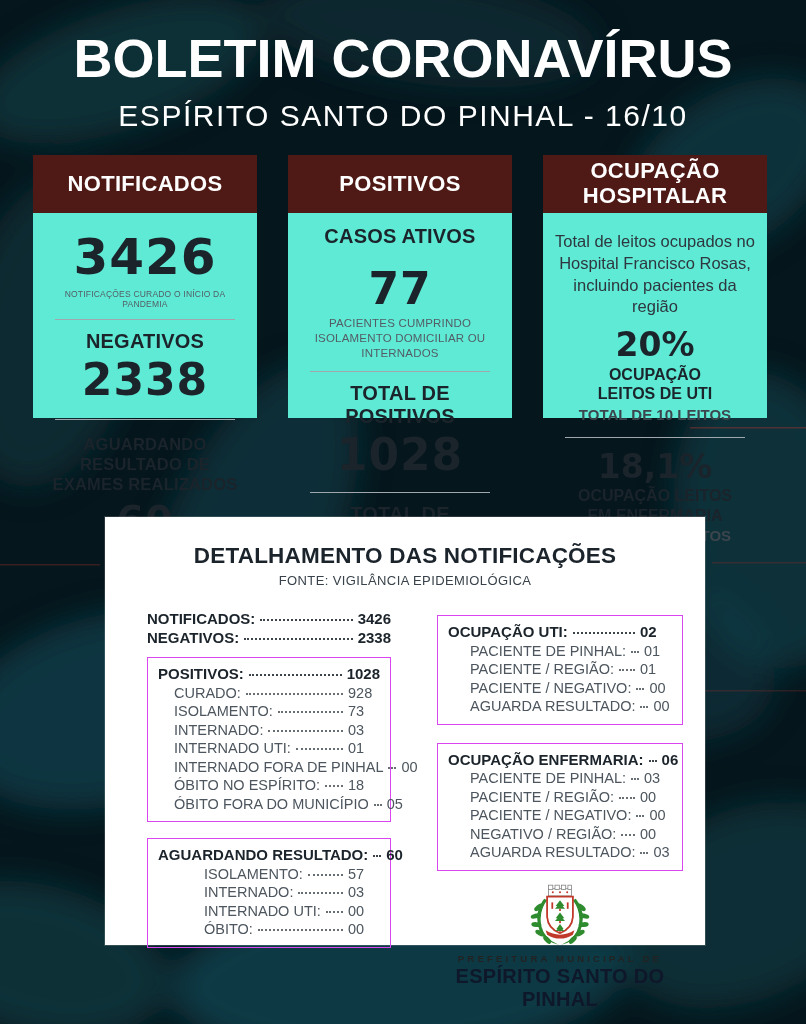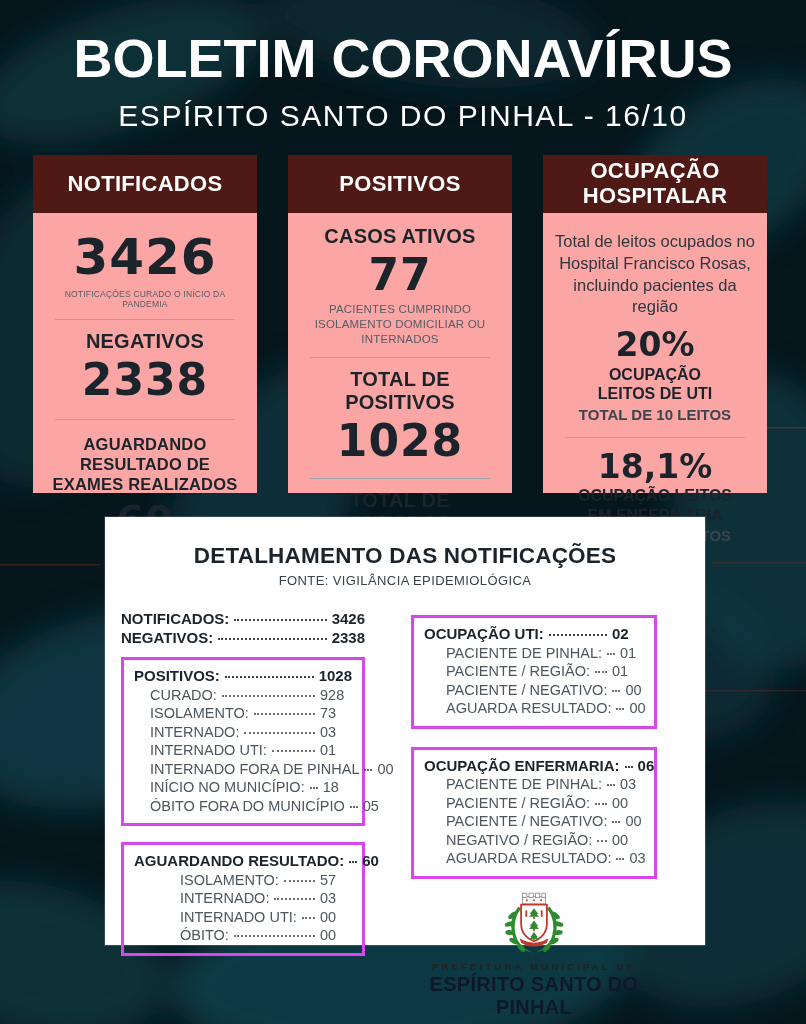--- a/index.html
+++ b/index.html
@@ -7,52 +7,52 @@
   .stage { position:relative; width:806px; height:1024px; overflow:hidden; background:#05161c; }
   .bg { position:absolute; inset:0; z-index:0; }
 
   
   .masthead { position:absolute; top:30px; left:0; width:100%; text-align:center; z-index:2; color:#fff; }
   .masthead h1 { font-size:54px; font-weight:900; letter-spacing:0px; line-height:1.05; }
   .masthead .sub { margin-top:12px; font-size:30px; font-weight:400; letter-spacing:1.5px; }
 
   
   .cards { position:absolute; top:155px; left:33px; width:740px; display:flex; gap:31px; z-index:2; }
-  .card { width:224px; height:338px; background:#fca5a5; display:flex; flex-direction:column; }
+  .card { width:224px; height:263px; background:#5eead4; display:flex; flex-direction:column; }
   .card-header { height:58px; background:#4f1a16; color:#fff; display:flex; flex-direction:column; align-items:center; justify-content:center; text-align:center; font-weight:800; font-size:22px; line-height:1.12; letter-spacing:0.3px; flex:none; }
   .card-body { flex:1; display:flex; flex-direction:column; align-items:center; text-align:center; color:#1b232b; padding:10px 10px 12px; }
   .divider { width:88%; border:0; border-top:1px solid #a0a8ad; margin:10px auto; }
   .num { font-family:"DejaVu Sans",sans-serif; font-weight:900; color:#1b232b; line-height:1.05; }
   .num-xl { font-size:50px; letter-spacing:1px; }
   .num-lg { font-size:44px; letter-spacing:1px; }
   .num-md { font-size:40px; letter-spacing:1px; }
   .lbl-bold { font-weight:800; font-size:20px; color:#1b232b; letter-spacing:0.2px; }
   .lbl-bold.sm { font-size:16.5px; line-height:1.22; }
   .caption { font-size:8.5px; color:#545d66; letter-spacing:0.2px; margin-top:5px; }
   .caption.md { font-size:11.5px; line-height:1.3; margin-top:4px; }
   .intro { font-size:16.5px; color:#2e373f; line-height:1.32; margin:8px 2px 10px; }
   .pct { font-family:"DejaVu Sans",sans-serif; font-weight:900; font-size:33px; color:#1b232b; line-height:1.05; }
   .pct-lbl { font-weight:800; font-size:16px; color:#1b232b; line-height:1.22; margin-top:2px; }
   .pct-total { font-size:15px; color:#3c454d; margin-top:2px;font-weight:bold; }
   .pct-paren { font-weight:800; font-size:20px; color:#1b232b; margin-top:3px; font-family:"DejaVu Sans",sans-serif; }
 
   
-  .detail { position:absolute; left:105px; top:517px; width:600px; height:428px; background:#fff; z-index:2; padding:26px 16px 18px; box-shadow:0 0 0 1px rgba(255,255,255,.15); }
+  .detail { position:absolute; left:105px; top:517px; width:600px; height:428px; background:#fff; z-index:2; padding:26px 42px 18px; box-shadow:0 0 0 1px rgba(255,255,255,.15); }
   .detail-title { text-align:center; font-weight:800; font-size:22.5px; color:#1b232b; letter-spacing:0.2px; }
   .detail-source { text-align:center; font-size:13px; color:#39424a; margin-top:4px; letter-spacing:0.4px; }
   .detail-cols { display:flex; margin-top:22px; gap:46px; }
   .col-left { width:244px; flex:none; }
   .col-right { width:246px; flex:none; margin-top:5px; }
   .drow { display:flex; align-items:baseline; font-size:14.5px; line-height:18.5px; white-space:nowrap; }
   .drow .lbl { flex:none; }
   .drow .dots { flex:1; min-width:8px; margin:0 5px; border-bottom:2px dotted currentColor; transform:translateY(-3px); opacity:.85; }
   .drow .val { flex:none; min-width:32px; text-align:left; }
   .drow.bold { font-weight:800; color:#1b232b; font-size:15px; }
   .drow.sub { color:#4d565e; padding-left:16px; }
-  .dbox { border:3px solid #d946ef; padding:7px 10px 8px; margin-top:10px; }
+  .dbox { border:1px solid #d946ef; padding:7px 10px 8px; margin-top:10px; }
   .dbox-aguardando { margin-top:16px; }
   .dbox-aguardando .drow.sub { padding-left:46px; }
   .col-right .drow.sub { padding-left:22px; }
   .dbox-enfermaria { margin-top:18px; }
 
   
   .footer-logo { margin-top:12px; text-align:center; color:#111; }
   .footer-logo svg { display:block; margin:0 auto; }
   .fl-line1 { font-size:9.5px; font-weight:700; letter-spacing:3.2px; color:#222; margin-top:4px; }
   .fl-line2 { font-size:20px; font-weight:900; letter-spacing:0.3px; color:#0f172a; margin-top:1px;text-align:center; }
@@ -112,21 +112,21 @@
         <div class="num num-md" style="margin-top:6px">60</div>
       </div>
     </section>
 
     <section class="card">
       <div class="card-header">
         <span>POSITIVOS</span>
       </div>
       <div class="card-body">
         <div class="lbl-bold" style="margin-top:2px">CASOS ATIVOS</div>
-        <div class="num num-lg" style="margin-top:4px">77</div>
+        <div class="num num-lg" style="margin-top:18px">77</div>
         <div class="caption md">PACIENTES CUMPRINDO ISOLAMENTO DOMICILIAR OU INTERNADOS</div>
         <hr class="divider">
         <div class="lbl-bold">TOTAL DE POSITIVOS</div>
         <div class="num num-lg" style="margin-top:4px">1028</div>
         <hr class="divider" style="margin-top:14px">
         <div class="lbl-bold">TOTAL DE CURADOS</div>
         <div class="num num-md" style="margin-top:3px">928</div>
         <div class="pct-paren">(90,27%)</div>
       </div>
     </section>
@@ -198,21 +198,21 @@
               <span class="lbl">INTERNADO UTI:</span>
               <span class="dots"></span>
               <span class="val">01</span>
             </div>
             <div class="drow sub">
               <span class="lbl">INTERNADO FORA DE PINHAL</span>
               <span class="dots"></span>
               <span class="val">00</span>
             </div>
             <div class="drow sub">
-              <span class="lbl">INÍCIO NO MUNICÍPIO:</span>
+              <span class="lbl">ÓBITO NO ESPÍRITO:</span>
               <span class="dots"></span>
               <span class="val">18</span>
             </div>
             <div class="drow sub">
               <span class="lbl">ÓBITO FORA DO MUNICÍPIO</span>
               <span class="dots"></span>
               <span class="val">05</span>
             </div>
           </div>
         <div class="dbox dbox-aguardando">

